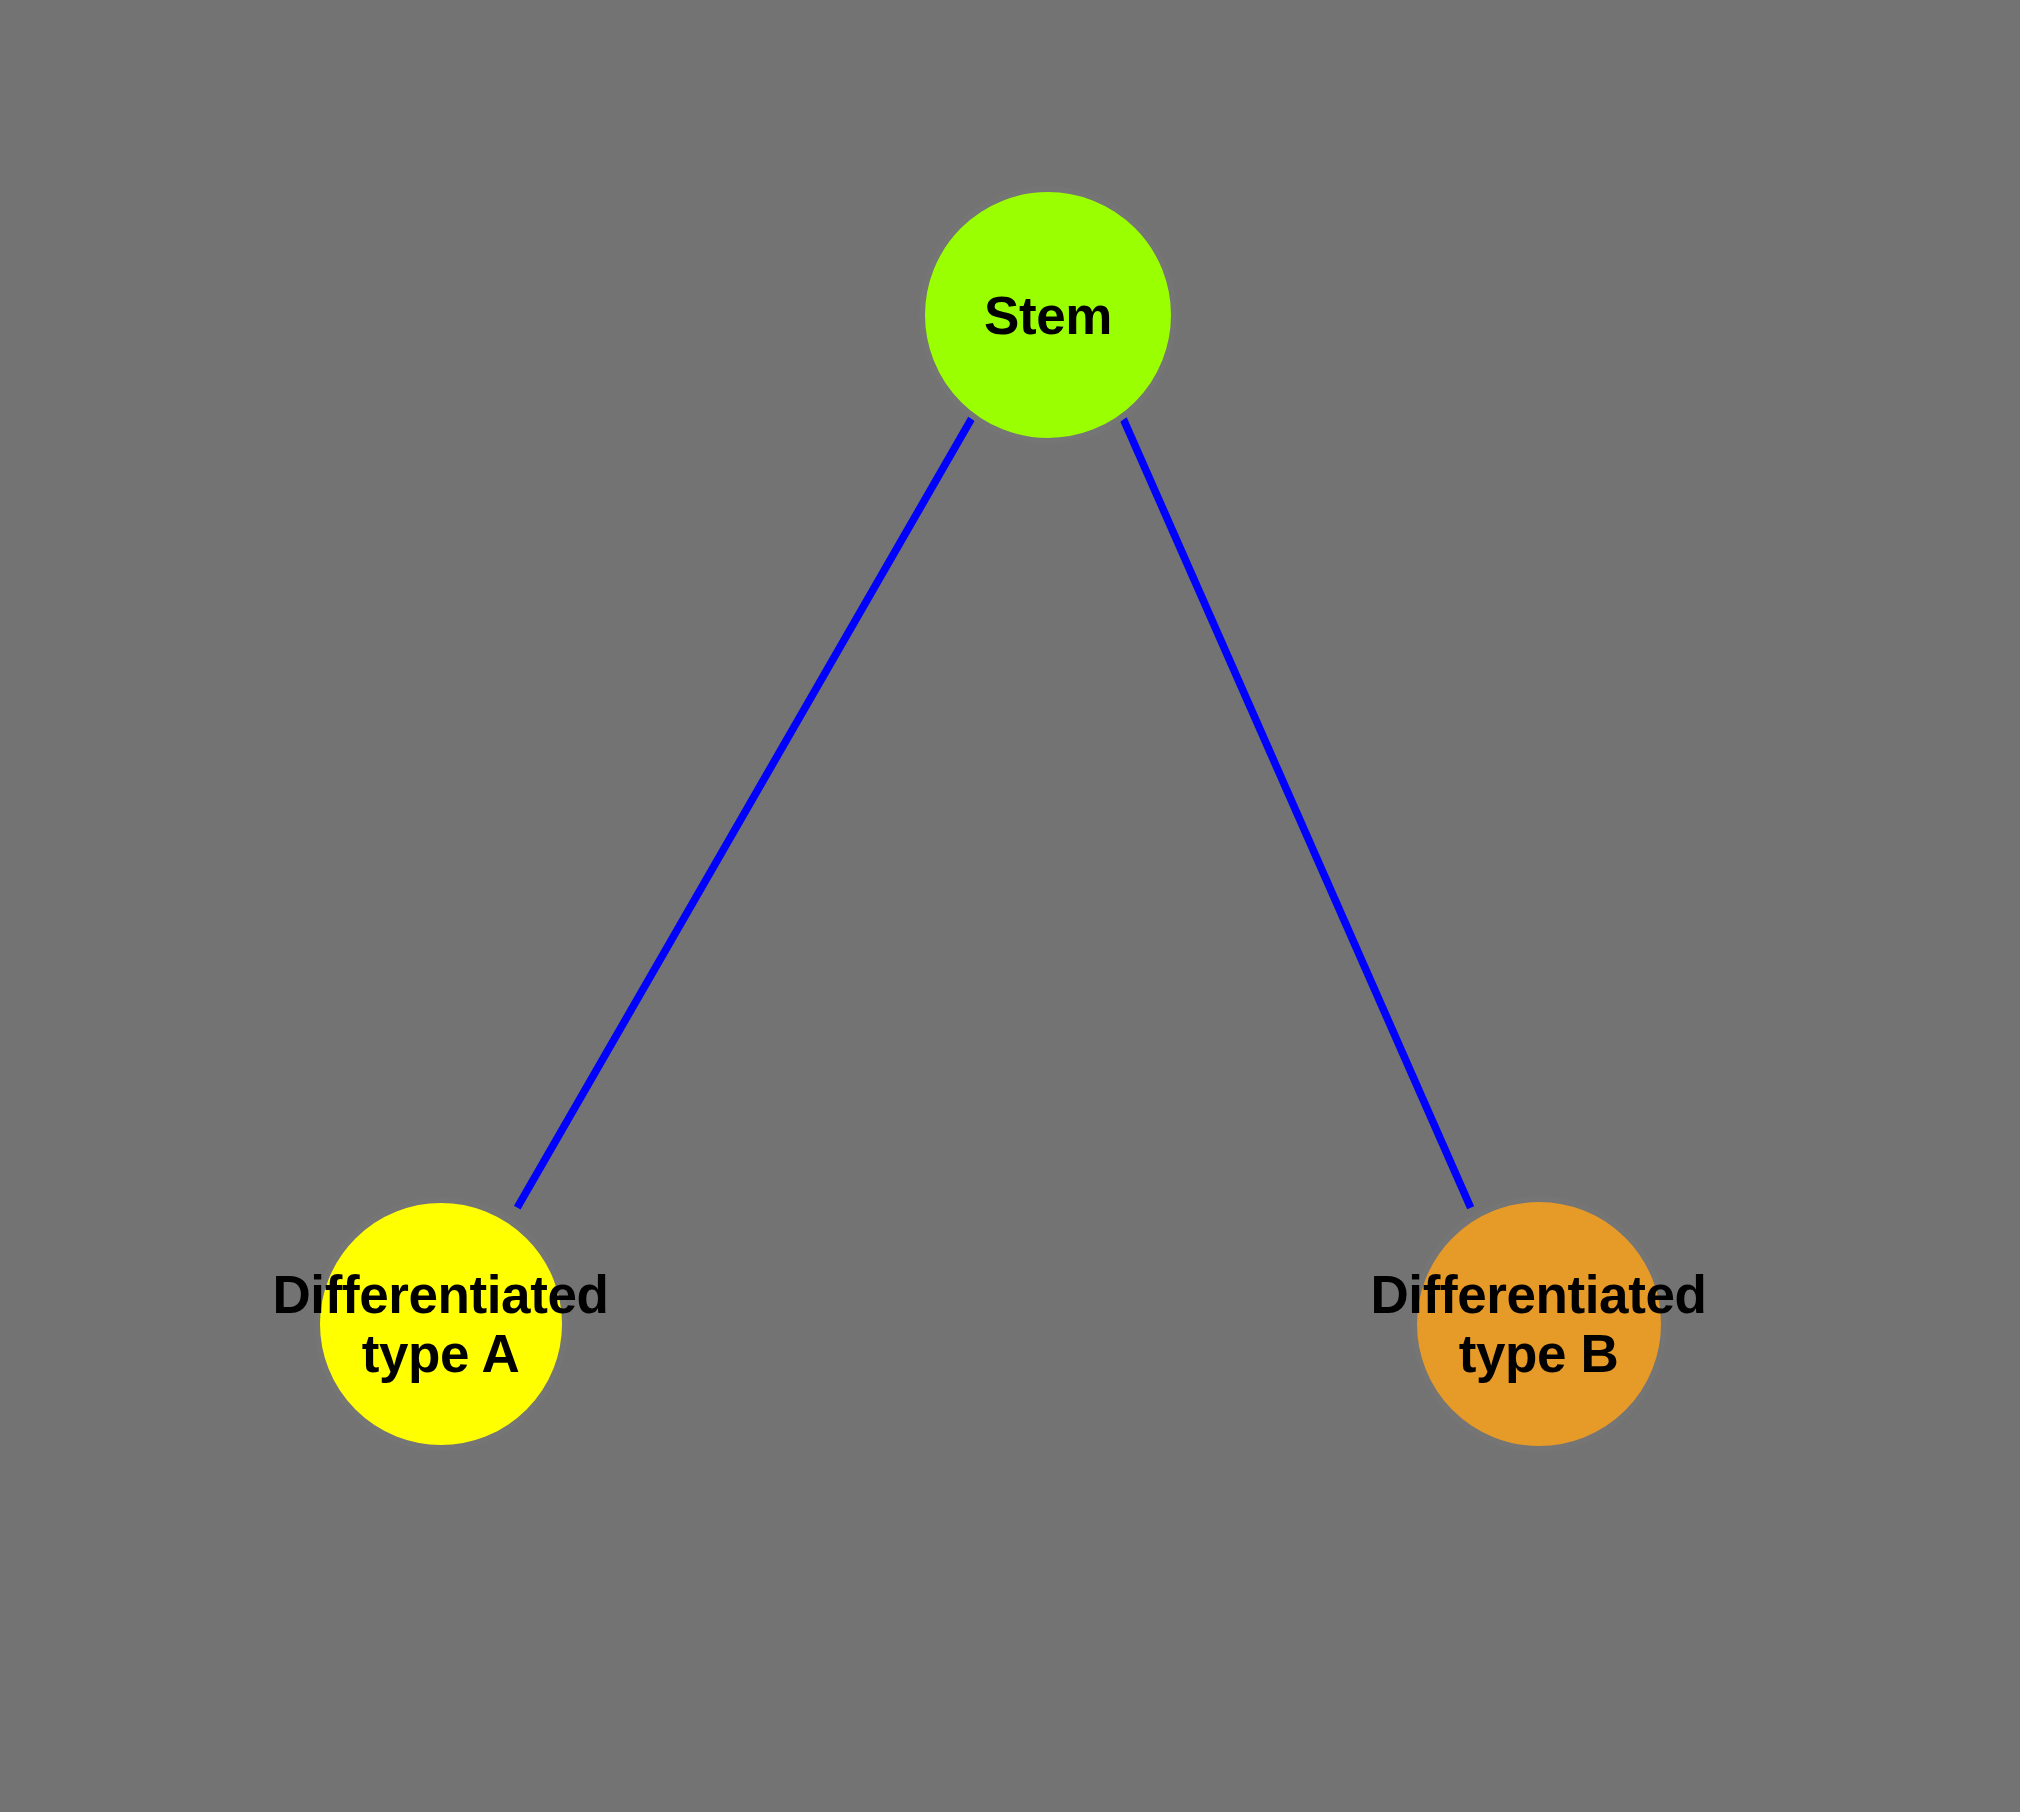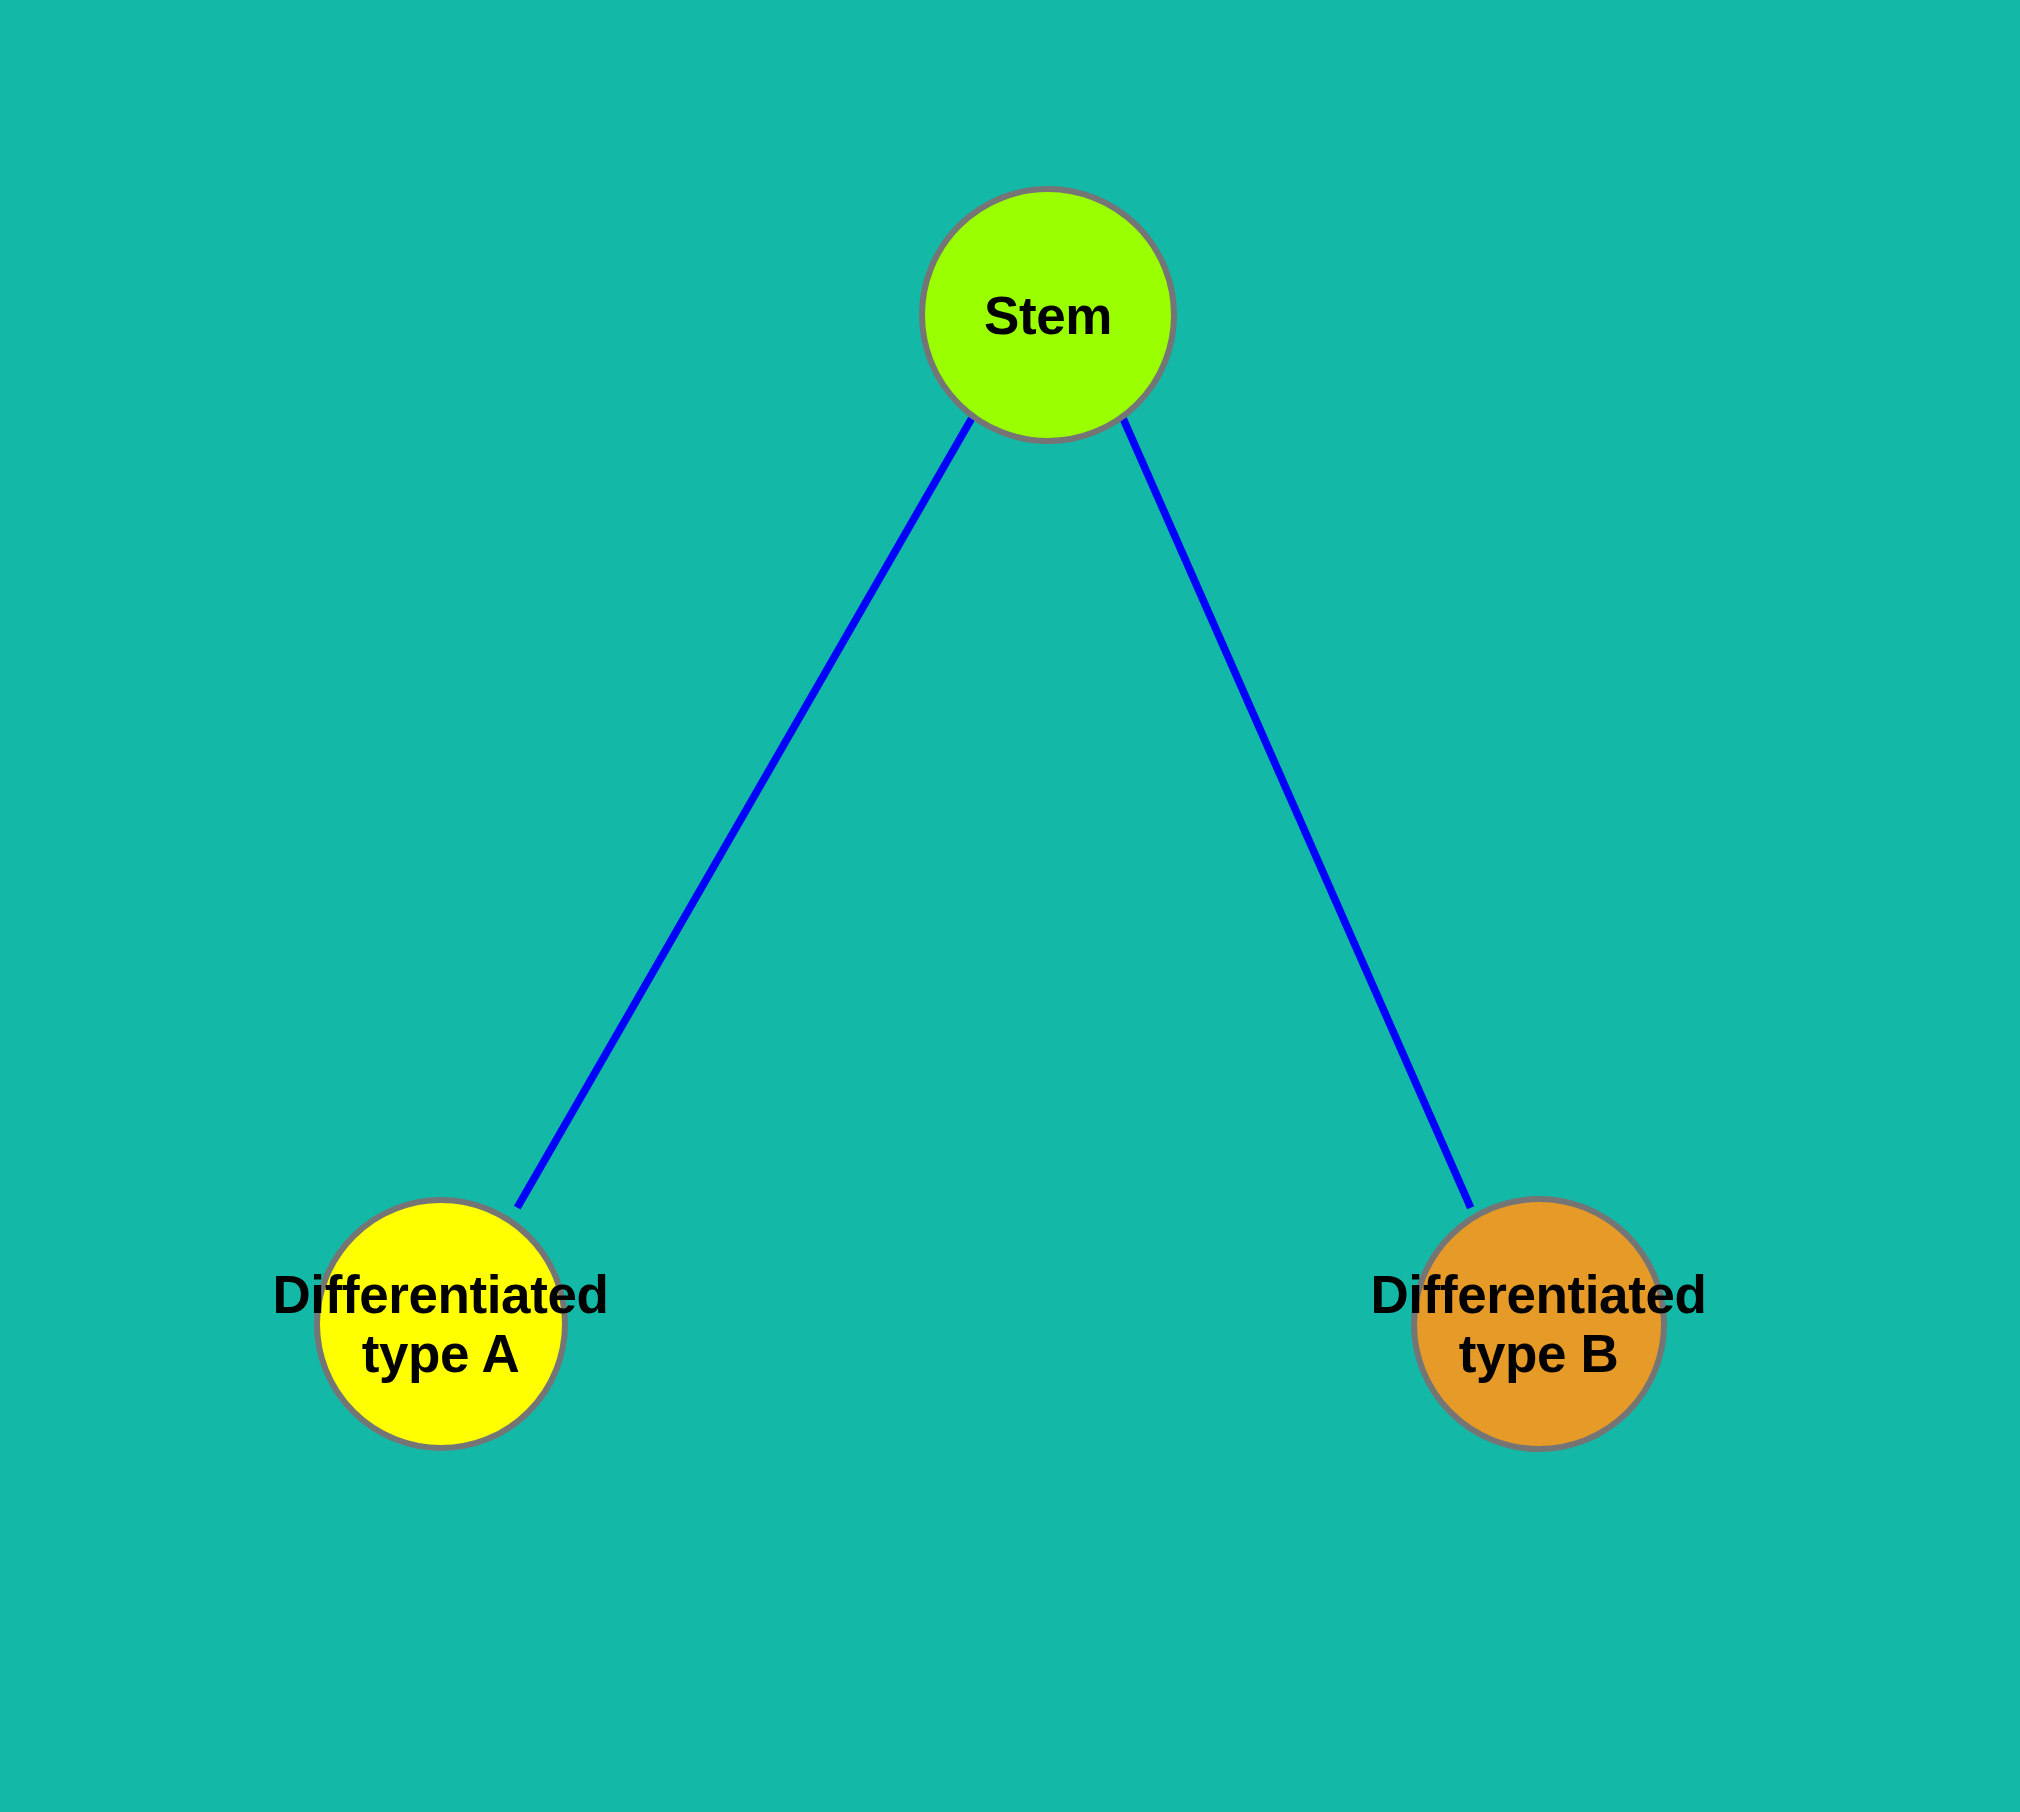--- a/index.html
+++ b/index.html
@@ -40,21 +40,21 @@
     text-align: center;
     line-height: 1.12;
     white-space: pre;
     letter-spacing: -0.4px;
     pointer-events: none;
   }
 </style>
 </head>
 <body style="width: 2021px; height: 1812px;">
 
-<div id="graph-canvas" style="width: 2021px; height: 1812px; background: #14b8a6;">
+<div id="graph-canvas" style="width: 2021px; height: 1812px; background: #737373;">
 
   <svg id="edge-layer" viewBox="0 0 2384 2138" xmlns="http://www.w3.org/2000/svg">
     <g id="edges-group">
         <line x1="1146" y1="494" x2="610" y2="1425" stroke="#0000ff" stroke-width="9" stroke-linecap="butt"></line>
         <line x1="1325" y1="494" x2="1735" y2="1425" stroke="#0000ff" stroke-width="9" stroke-linecap="butt"></line>
       </g>
   </svg>
 
   <div id="nodes-group">
       <div class="node" style="left: 919px; top: 186px; width: 258px; height: 258px; background: rgb(154, 255, 0); border-color: rgb(117, 117, 117);"></div>

